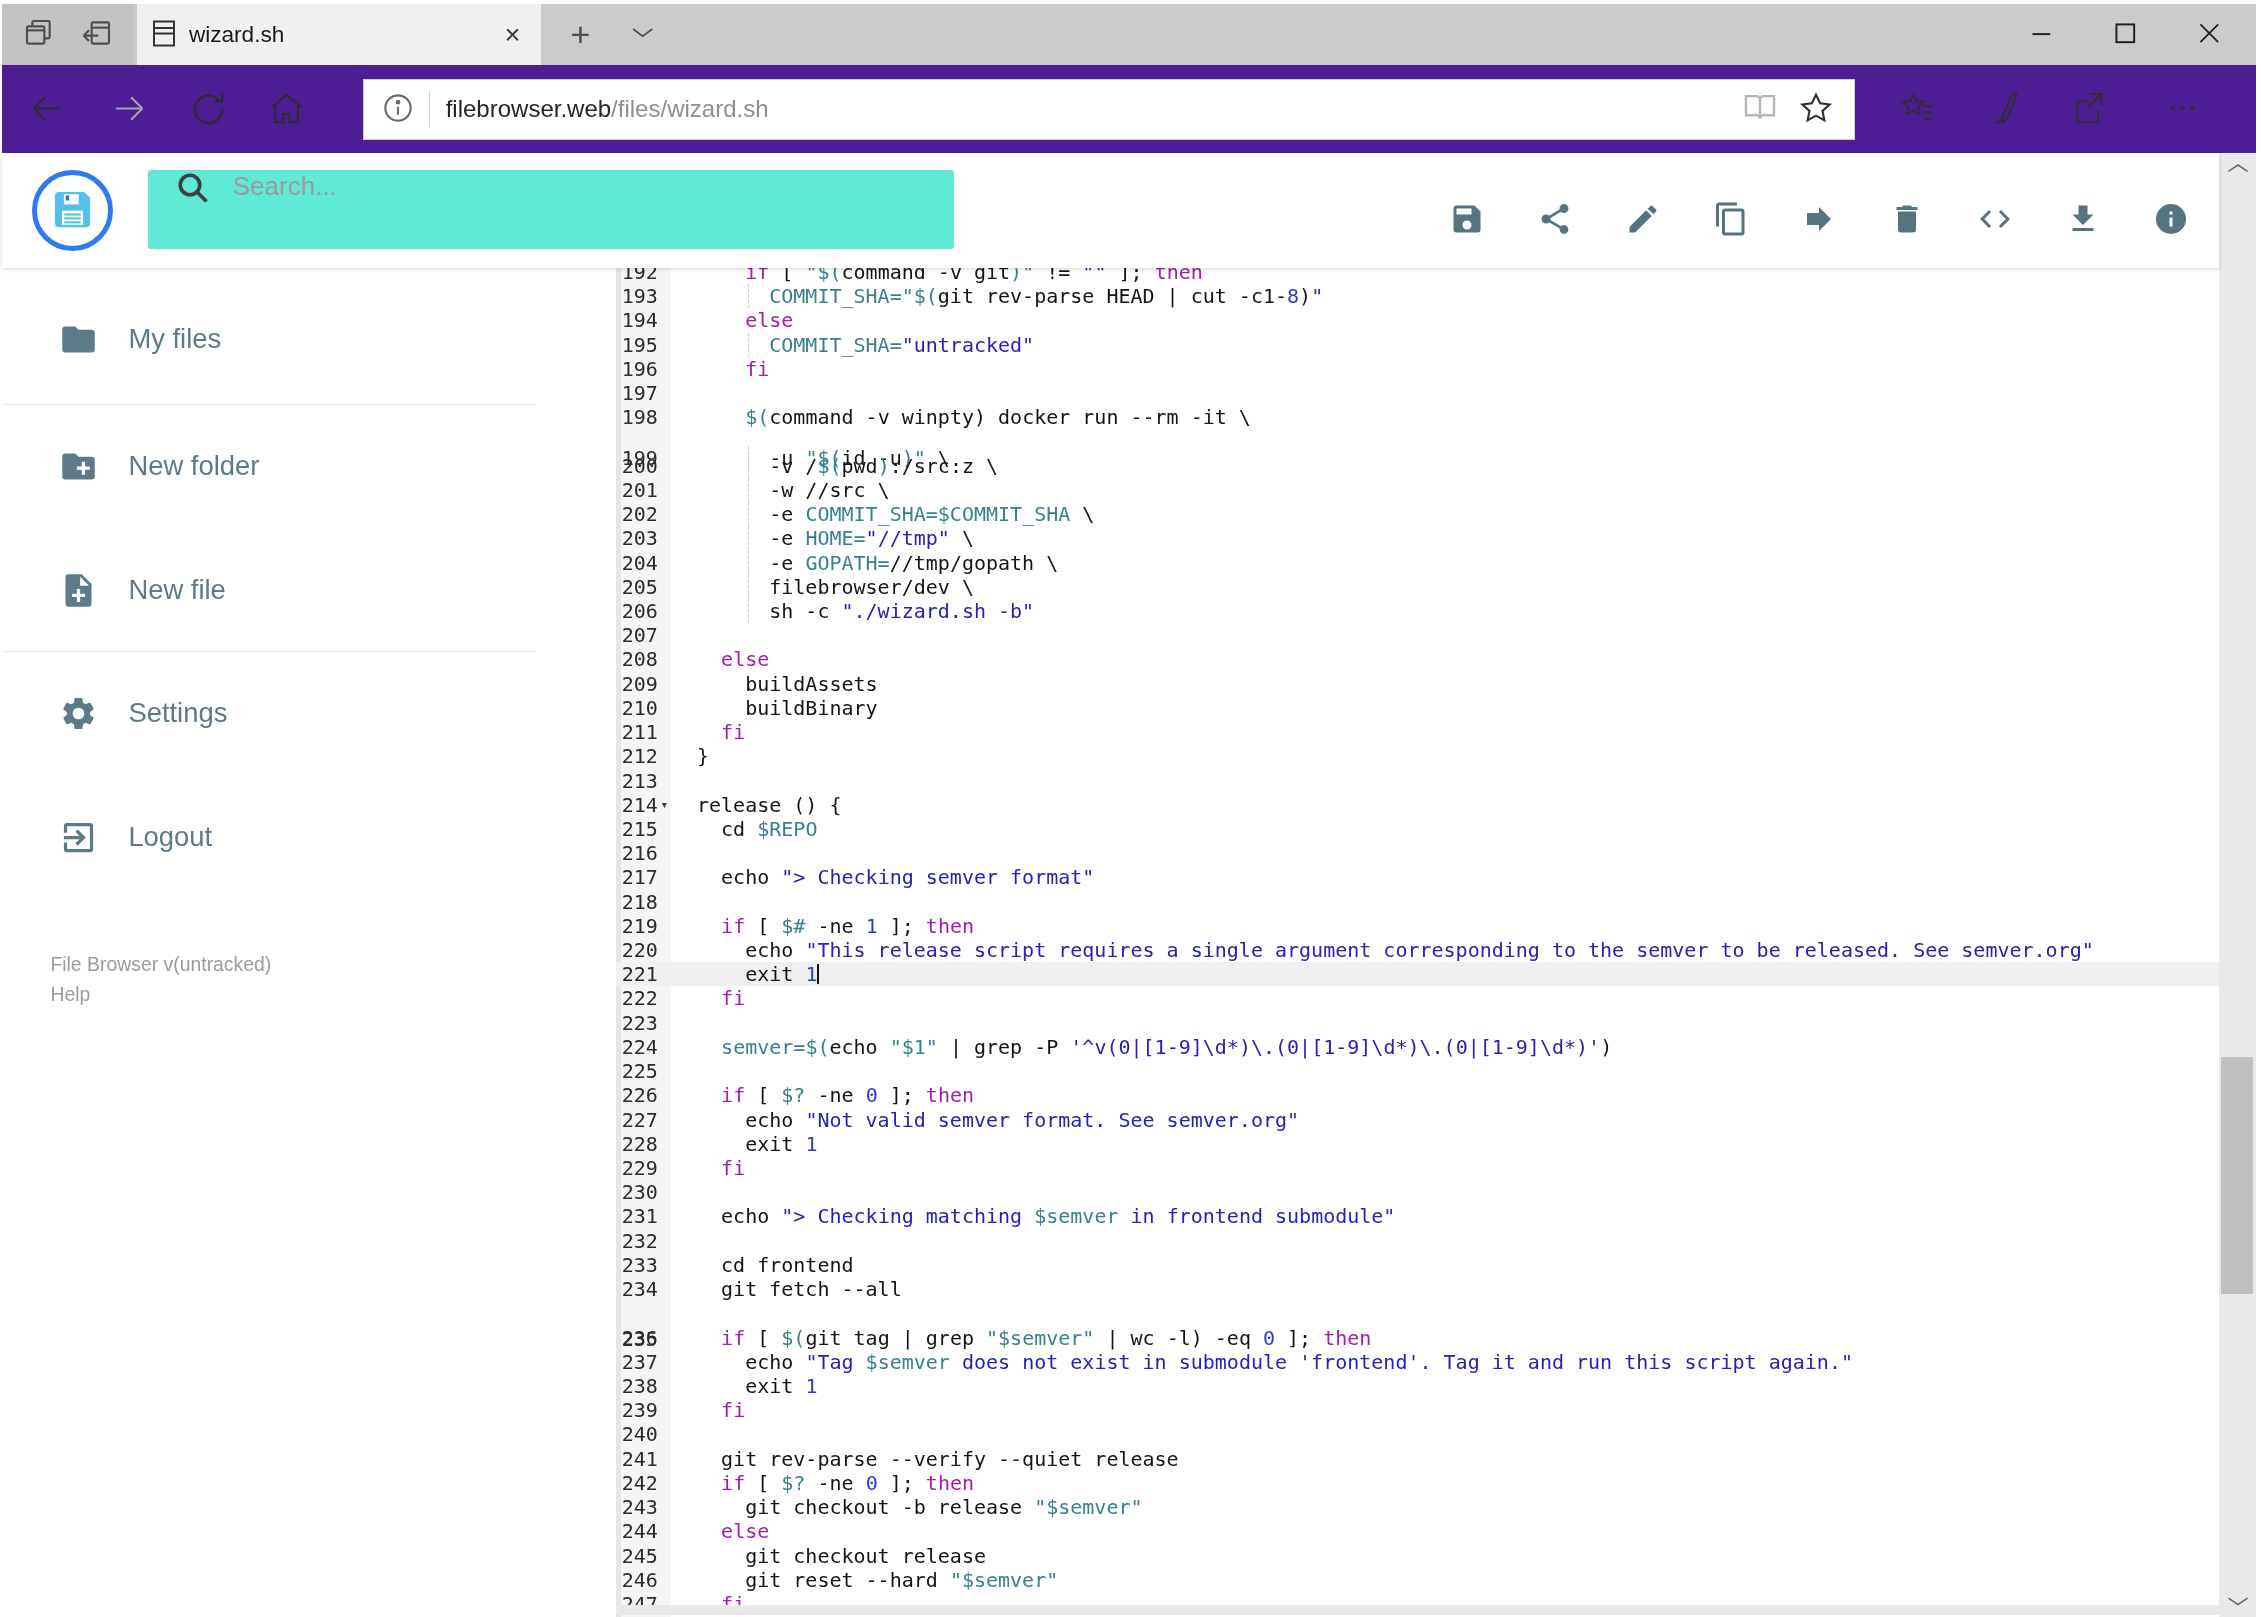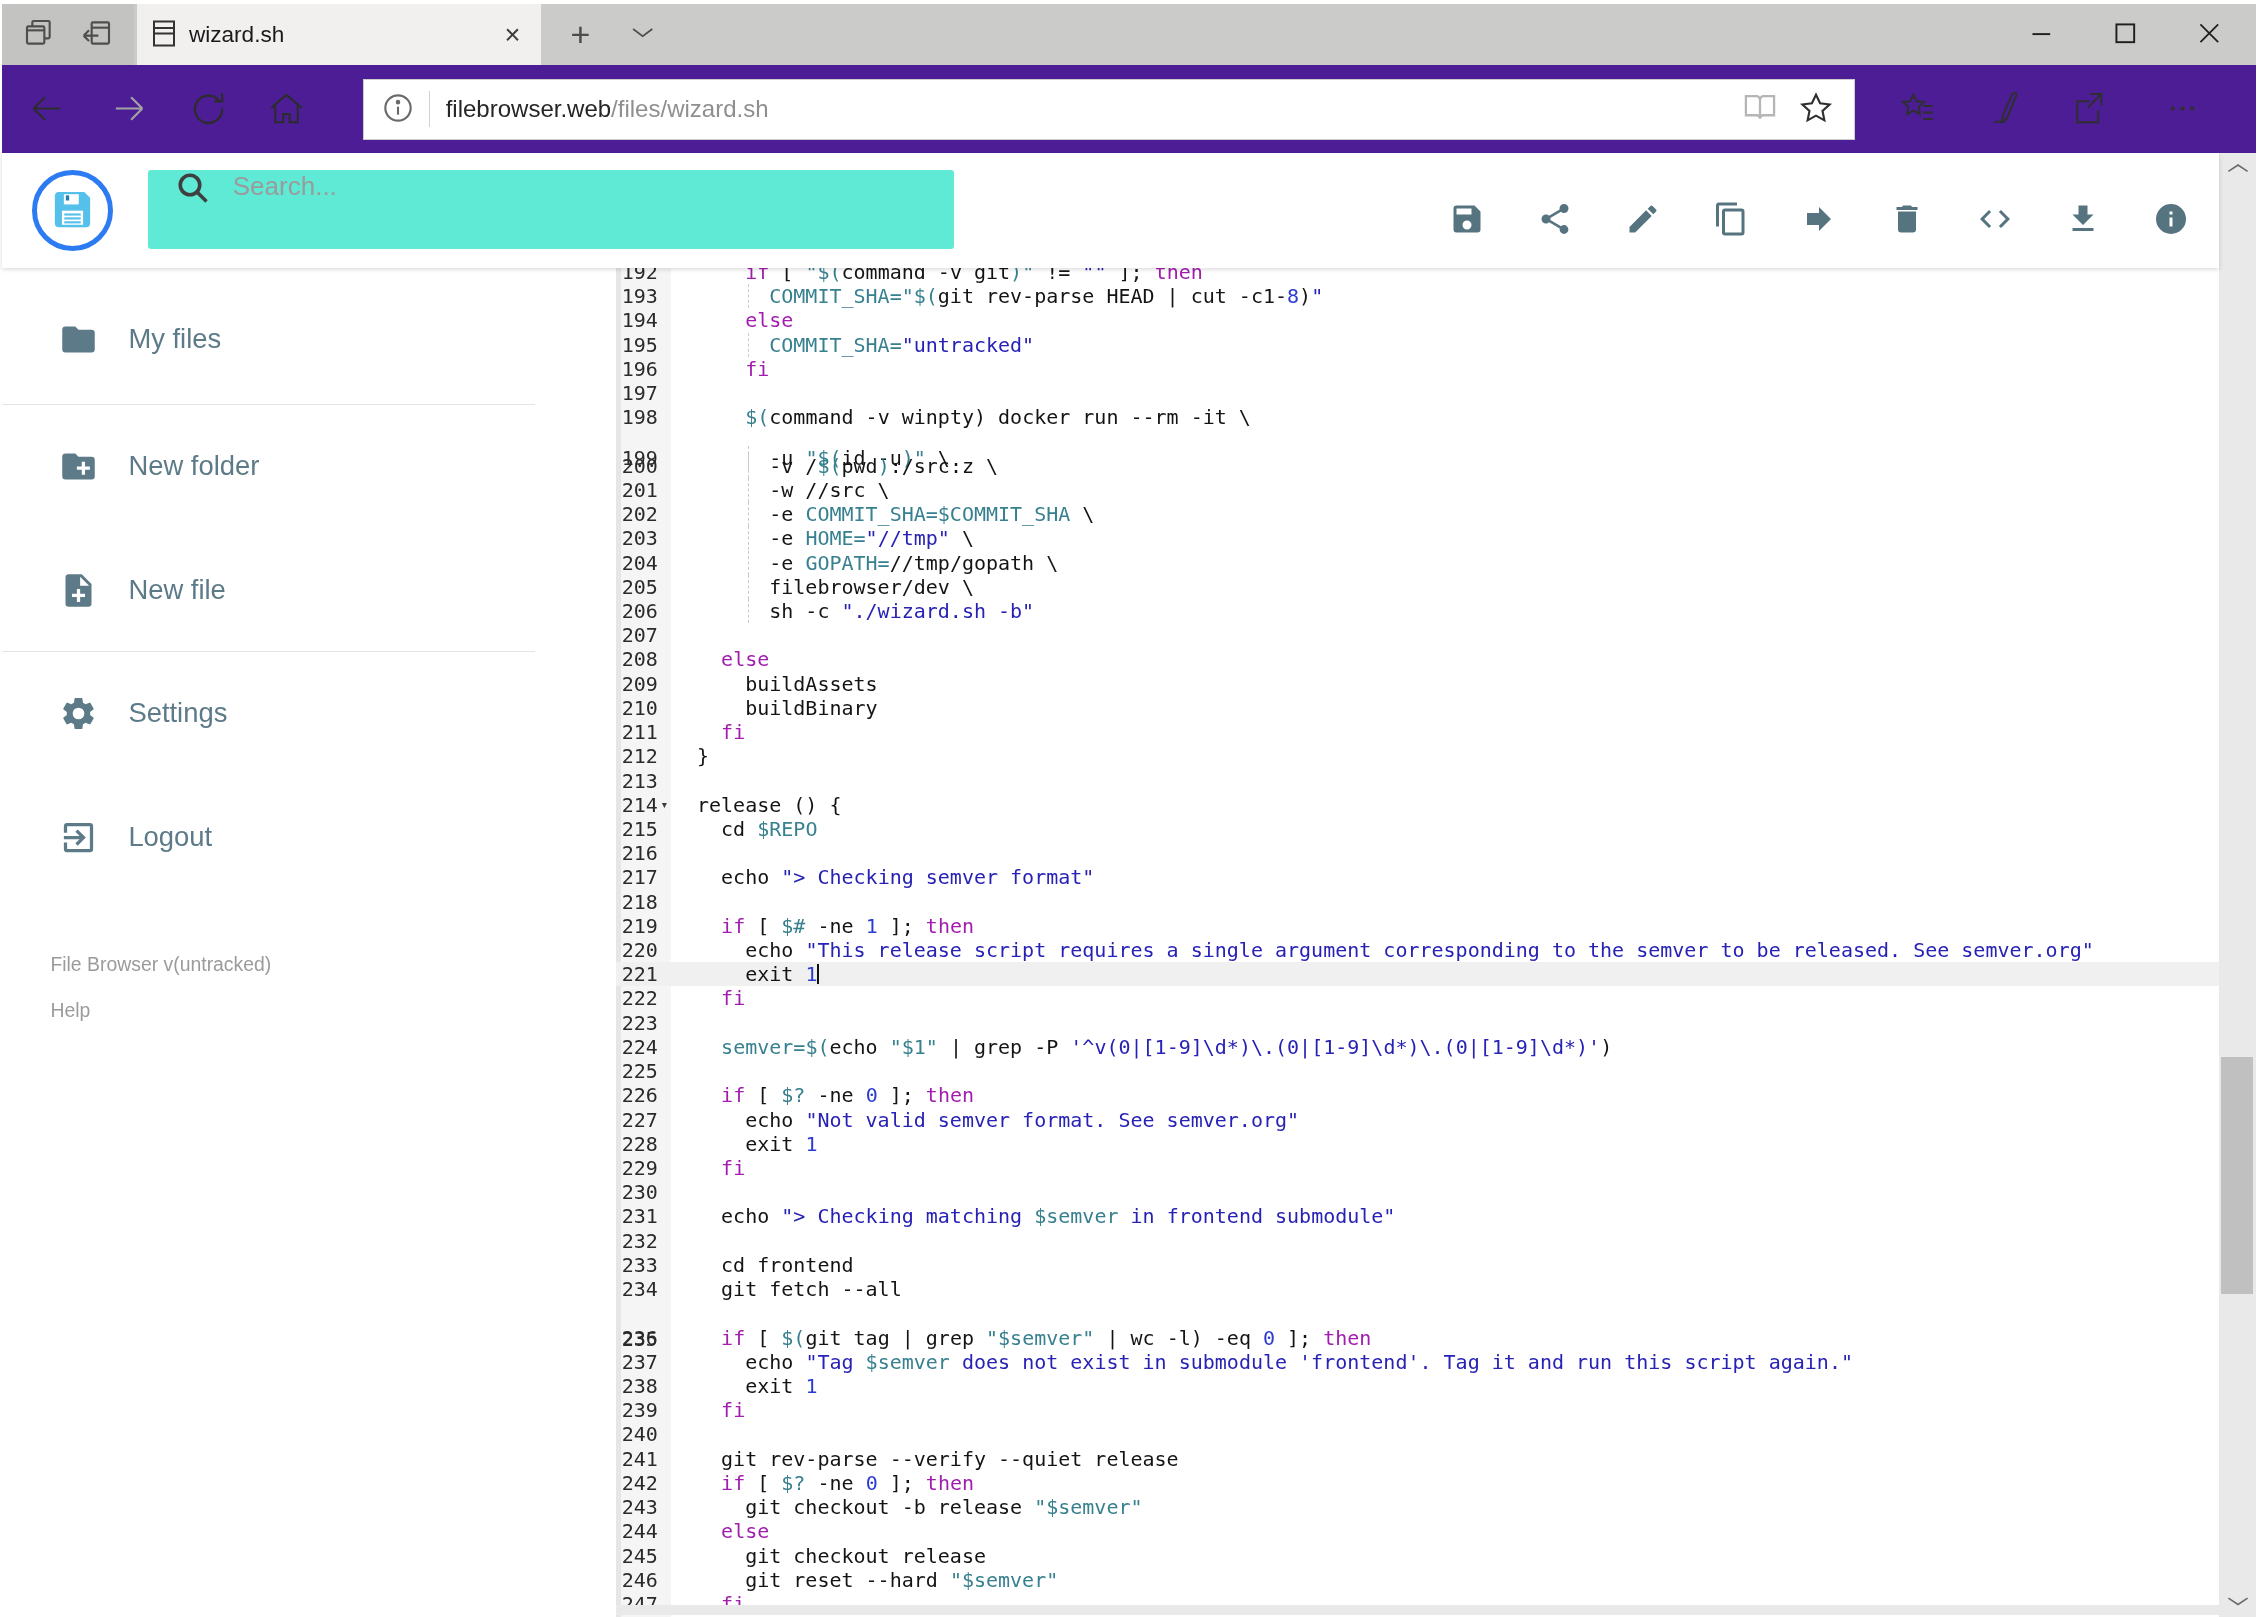--- a/index.html
+++ b/index.html
@@ -290,21 +290,21 @@
       </svg>
     <span class="sb-label">Settings</span>
   </div>
   <div class="sb-item" style="top:530px">
     <svg width="39" height="39" viewBox="0 0 24 24" fill="#5c7a88">
         <path d="M10.09 15.59 11.5 17l5-5-5-5-1.41 1.41L12.67 11H3v2h9.67l-2.58 2.59zM19 3H5a2 2 0 0 0-2 2v4h2V5h14v14H5v-4H3v4a2 2 0 0 0 2 2h14a2 2 0 0 0 2-2V5a2 2 0 0 0-2-2z"></path>
       </svg>
     <span class="sb-label">Logout</span>
   </div>
   <div class="sb-foot" style="top:685px">File Browser v(untracked)</div>
-  <div class="sb-foot" style="top:731px">Help</div>
+  <div class="sb-foot" style="top:715px">Help</div>
 </div>
 
 <div class="abs editor">
   <div class="abs gutter-col"></div>
   <div class="abs gutter-strip"></div>
   <div>
       <div class="cl" style="top: -8px;">
         <span class="gut">192</span>
         <span class="code"><span class="t-d">    </span><span class="t-k">if</span><span class="t-d"> [ </span><span class="t-v">"$(</span><span class="t-d">command -v git</span><span class="t-v">)"</span><span class="t-d"> != </span><span class="t-s">""</span><span class="t-d"> ]; </span><span class="t-k">then</span></span>
       </div>

